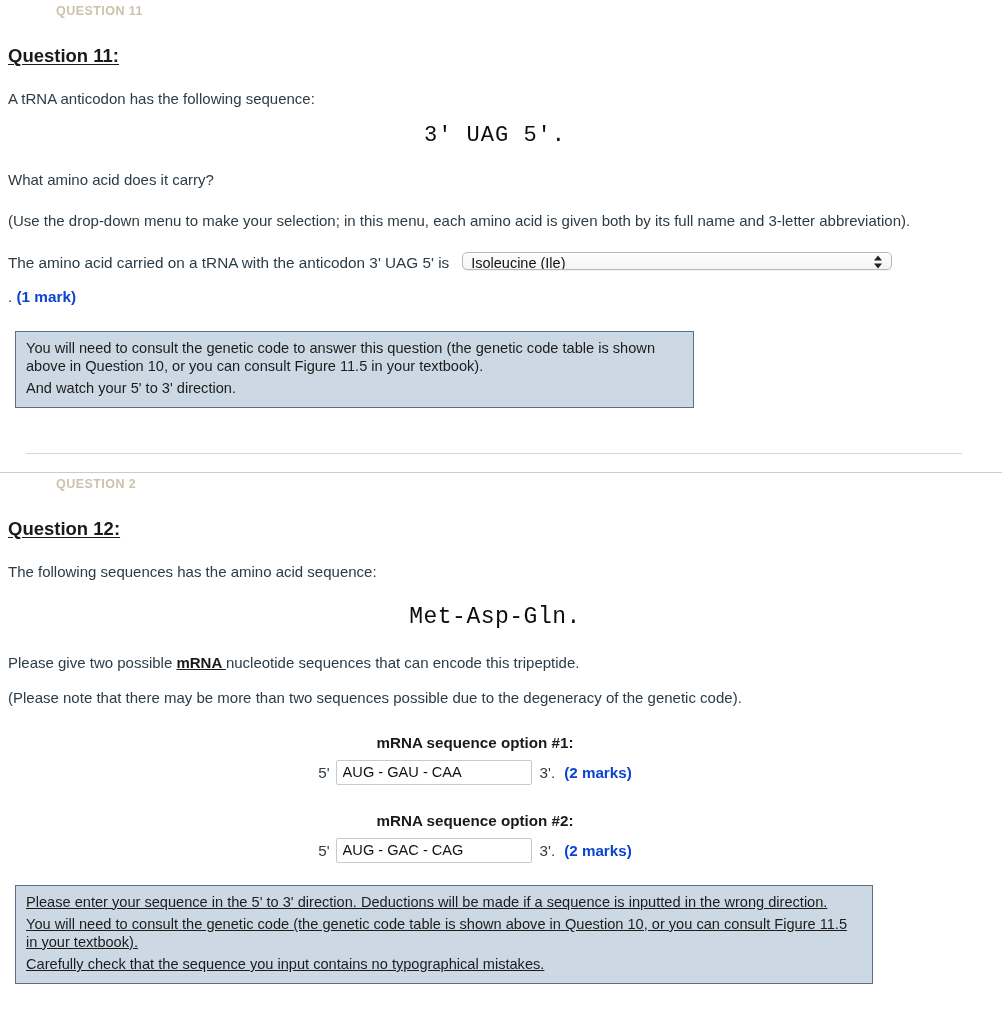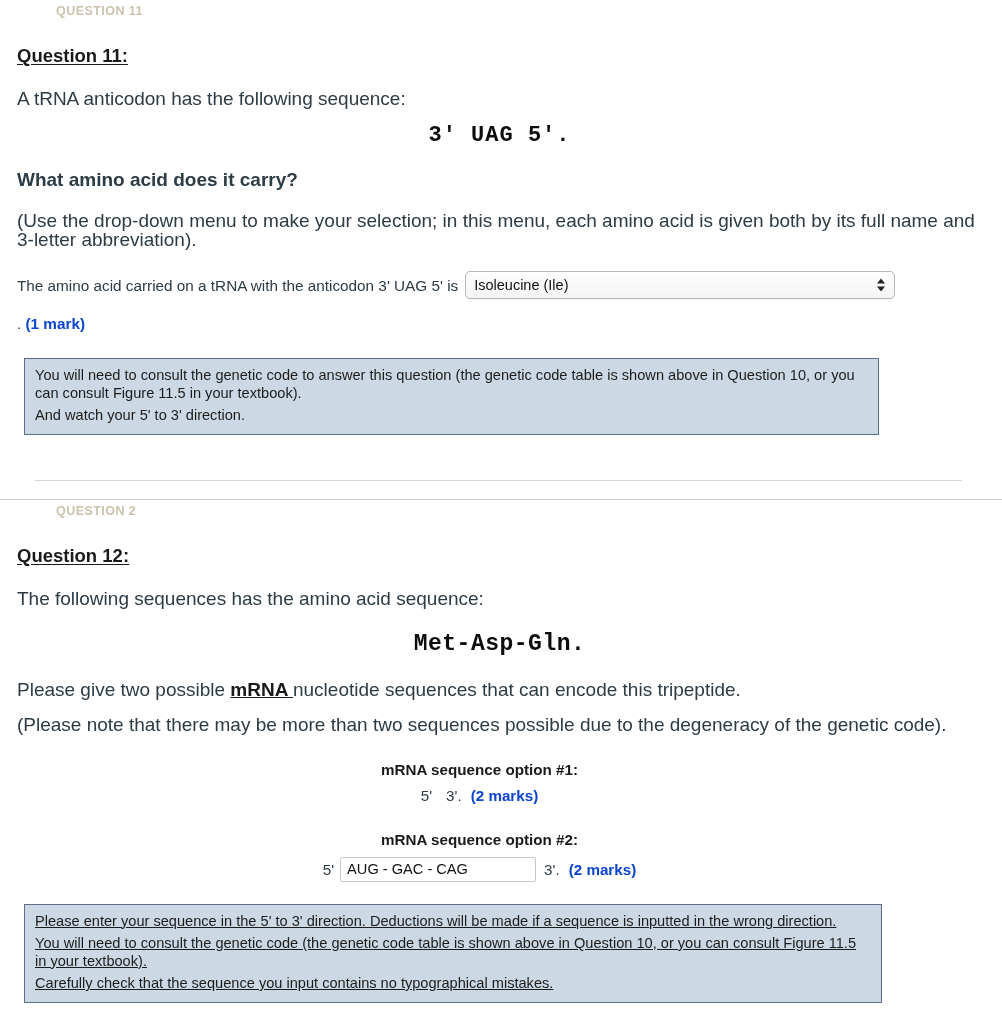--- a/index.html
+++ b/index.html
@@ -33,64 +33,64 @@
     font-weight: bold;
     letter-spacing: 0.45px;
     color: #cbc3ae;
     padding-left: 16px;
     padding-top: 3px;
     line-height: 16px;
     margin-left: 40px;
   }
 
   .q-body {
-    padding-left: 17px;
+    padding-left: 8px;
     padding-right: 20px;
   }
 
   h2.q-title {
     font-size: 18.5px;
     font-weight: bold;
     color: #1a1a1a;
     margin: 26px 0 0 0;
     text-decoration: underline;
     text-underline-offset: 2px;
     line-height: 22px;
   }
 
   p.para {
-    font-size: 19px;
+    font-size: 15px;
     line-height: 19px;
     margin: 22px 0 0 0;
     color: #2d3b45;
   }
 
   p.para.tight {
     margin-top: 16px;
   }
 
   p.para.sub {
     margin-top: 20px;
   }
 
   .bold {
-    font-weight: bold;
+    font-weight: normal;
     color: #1a1a1a;
   }
 
   .bold-underline {
     font-weight: bold;
     color: #1a1a1a;
     text-decoration: underline;
     text-underline-offset: 1px;
   }
 
   .mono-seq {
     font-family: "Liberation Mono", "DejaVu Sans Mono", monospace;
-    font-weight: bold;
+    font-weight: normal;
     font-size: 22px;
     letter-spacing: 1px;
     text-align: center;
     color: #0d0d0d;
     margin: 14px 0 0 0;
     line-height: 28px;
   }
   .mono-seq.tripeptide {
     font-size: 23px;
     letter-spacing: 0.5px;
@@ -104,27 +104,27 @@
 
   
   .answer-line {
     display: flex;
     align-items: center;
     font-size: 15.3px;
     margin-top: 22px;
     flex-wrap: wrap;
     line-height: 19px;
   }
-  .answer-line .lead { margin-right: 7px; }
+  .answer-line .lead { margin-right: 13px; }
 
   select.aa-select {
     -webkit-appearance: none;
     appearance: none;
     width: 430px;
-    height: 28px;
+    height: 18px;
     font-family: "Liberation Sans", sans-serif;
     font-size: 14.5px;
     color: #111;
     background: #fdfdfd;
     background-image:
       linear-gradient(to bottom, #fefefe 0%, #f4f4f4 100%);
     border: 1px solid #b9b9b9;
     border-radius: 5px;
     padding: 0 26px 0 8px;
     box-sizing: border-box;
@@ -170,21 +170,21 @@
   .info-box {
     background: #ccd9e5;
     border: 1px solid #5c6f86;
     box-sizing: border-box;
     padding: 8px 10px 9px 10px;
     margin-top: 25px;
     font-size: 14.6px;
     line-height: 17.5px;
     color: #1c1c1c;
   }
-  .info-box.box-q11 { width: 855px; margin-left: 7px; }
+  .info-box.box-q11 { width: 679px; margin-left: 7px; }
   .info-box.box-q12 { width: 858px; margin-left: 7px; margin-top: 22px; text-decoration: underline; }
   .info-box p { margin: 0; }
   .info-box p + p { margin-top: 5px; }
 
   
   .divider-inner {
     height: 0;
     border-top: 1px solid #d6d6d6;
     margin: 45px 20px 0 18px;
   }
@@ -293,20 +293,21 @@
 
       <p class="para">
         <span>Please give two possible </span><span class="bold-underline">mRNA </span><span>nucleotide sequences that can encode this tripeptide.</span>
       </p>
       <p class="para tight">(Please note that there may be more than two sequences possible due to the degeneracy of the genetic code).</p>
 
       <div class="seq-group">
         <div class="seq-label">mRNA sequence option #1:</div>
         <div class="seq-row">
           <span class="prime-left">5'</span>
+          <input class="seq-input" type="text" value="AUG - GAU - CAA" style="">
           <span class="prime-right">3'.</span>
           <span class="marks">(2 marks)</span>
         </div>
       </div>
 
       <div class="seq-group">
         <div class="seq-label">mRNA sequence option #2:</div>
         <div class="seq-row">
           <span class="prime-left">5'</span>
           <input class="seq-input" type="text" value="AUG - GAC - CAG" style="">

